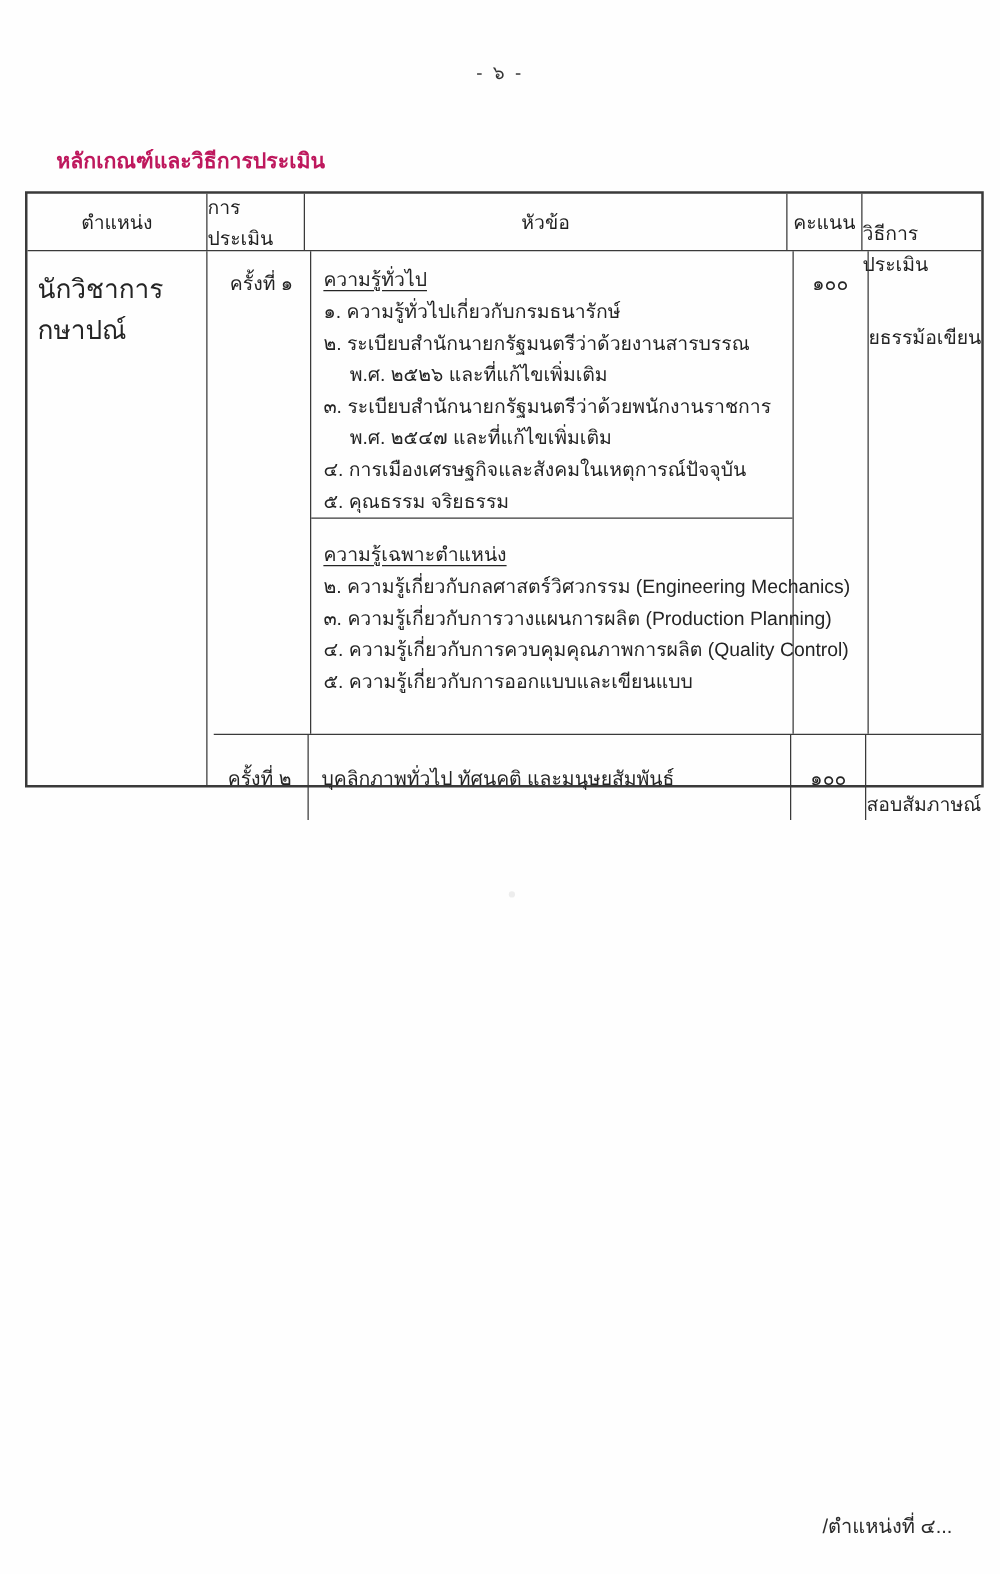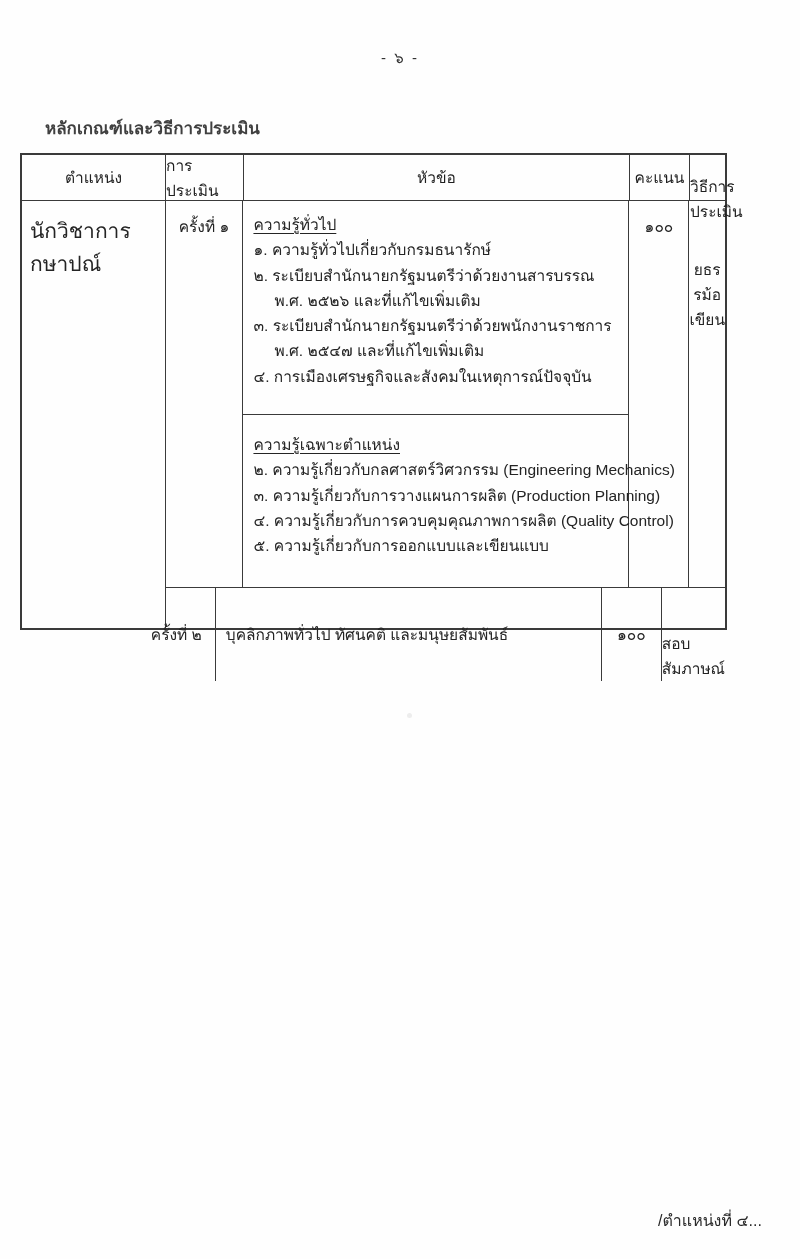--- a/index.html
+++ b/index.html
@@ -22,27 +22,27 @@
     text-align: center;
     font-size: 15px;
     letter-spacing: 2px;
     color: #333;
   }
   .doc-heading {
     position: absolute;
     top: 114px; left: 45px;
     font-size: 17px;
     font-weight: bold;
-    color: #404040;
+    color: #be185d;
   }
   
   .eval-table {
     position: absolute;
     left: 20px; top: 153px;
-    width: 707px; height: 477px;
+    width: 767px; height: 477px;
     border: 2px solid #3a3a3a;
     display: flex;
     flex-direction: column;
     color: #242424;
   }
   .thead {
     display: flex;
     height: 46px;
     border-bottom: 1.6px solid #3a3a3a;
     flex: none;
@@ -145,20 +145,21 @@
 
           <div class="col-topic topic-cell">
             <div class="topic-section-1">
               <div class="section-title">ความรู้ทั่วไป</div>
               <div class="topic-line">๑. ความรู้ทั่วไปเกี่ยวกับกรมธนารักษ์</div>
               <div class="topic-line">๒. ระเบียบสำนักนายกรัฐมนตรีว่าด้วยงานสารบรรณ</div>
               <div class="topic-line cont">พ.ศ. ๒๕๒๖ และที่แก้ไขเพิ่มเติม</div>
               <div class="topic-line">๓. ระเบียบสำนักนายกรัฐมนตรีว่าด้วยพนักงานราชการ</div>
               <div class="topic-line cont">พ.ศ. ๒๕๔๗ และที่แก้ไขเพิ่มเติม</div>
               <div class="topic-line">๔. การเมืองเศรษฐกิจและสังคมในเหตุการณ์ปัจจุบัน</div>
+              <div class="topic-line">๕. คุณธรรม จริยธรรม</div>
             </div>
             <div class="topic-section-2">
               <div class="section-title">ความรู้เฉพาะตำแหน่ง</div>
               <div class="topic-line">๒. ความรู้เกี่ยวกับกลศาสตร์วิศวกรรม (Engineering Mechanics)</div>
               <div class="topic-line">๓. ความรู้เกี่ยวกับการวางแผนการผลิต (Production Planning)</div>
               <div class="topic-line">๔. ความรู้เกี่ยวกับการควบคุมคุณภาพการผลิต (Quality Control)</div>
               <div class="topic-line">๕. ความรู้เกี่ยวกับการออกแบบและเขียนแบบ</div>
             </div>
           </div>
 

